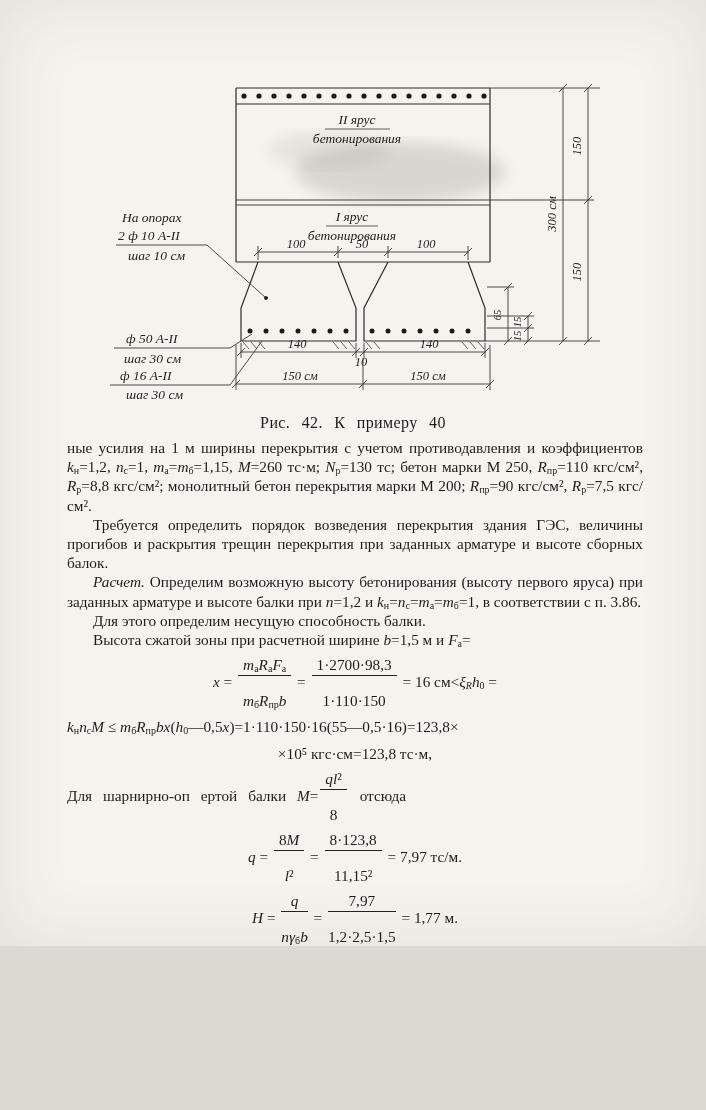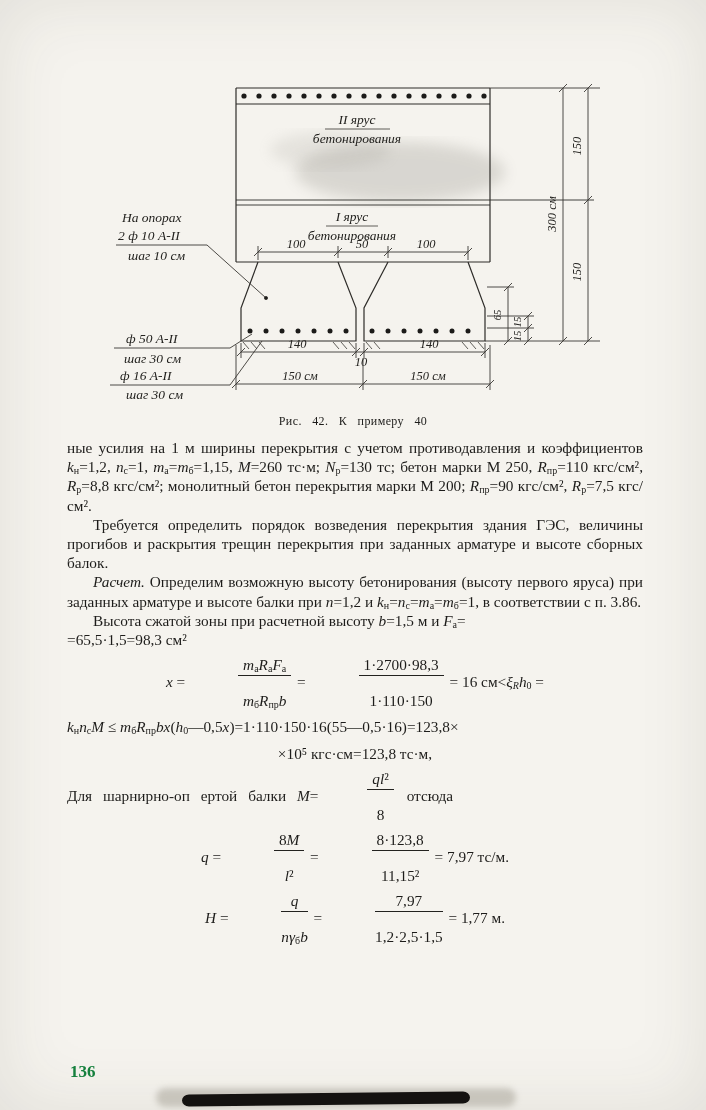--- a/index.html
+++ b/index.html
@@ -1,40 +1,40 @@
 <!DOCTYPE html>
 <html><head>
 <meta charset="utf-8">
 <style>
   html,body{margin:0;padding:0;}
   body{width:706px;height:1110px;background:#dcd9d2;font-family:"Liberation Serif","DejaVu Serif",serif;}
-  .page{position:relative;width:706px;height:1110px;background:#f5f3ee;overflow:hidden;color:#1d1c1a;
+  .page{position:relative;width:706px;height:946px;background:#f5f3ee;overflow:hidden;color:#1d1c1a;
         box-shadow:inset 0 0 70px rgba(60,55,40,0.10);}
   
   .figure{position:absolute;left:86px;top:76px;width:530px;height:334px;}
   svg{display:block;}
   .sline{stroke:#2e2c29;stroke-width:1.2;fill:none;}
   .dline{stroke:#3a3833;stroke-width:0.9;fill:none;}
   .hline{stroke:#3a3833;stroke-width:0.8;fill:none;}
   .dot{fill:#1c1b19;}
   .ft{font-family:"Liberation Serif","DejaVu Serif",serif;font-style:italic;font-size:13.5px;fill:#23221f;}
   .fd{font-family:"Liberation Serif","DejaVu Serif",serif;font-style:italic;font-size:12.5px;fill:#23221f;}
   .fds{font-family:"Liberation Serif","DejaVu Serif",serif;font-style:italic;font-size:10.5px;fill:#23221f;}
-  .fig-caption{position:absolute;left:0;right:0;top:414px;text-align:center;font-size:12px;
+  .fig-caption{position:absolute;left:0;right:0;top:414px;text-align:center;font-size:16px;
                letter-spacing:0.4px;word-spacing:7px;color:#1d1c1a;}
   
   .text-body{position:absolute;left:67px;top:438px;width:576px;font-size:15.3px;line-height:19.2px;}
   .blk{margin:0;}
   .p{text-align:justify;}
   .ind{text-indent:26px;}
   .center{text-align:center;margin:7px 0;}
   .ws{word-spacing:7px;}
   .it{font-style:italic;}
   sub{font-size:10px;line-height:0;vertical-align:-2px;}
-  .frac{display:inline-block;vertical-align:middle;text-align:center;padding:0 2px;line-height:1.18;text-indent:0;margin-left:47px;}
+  .frac{display:inline-block;vertical-align:middle;text-align:center;padding:0 2px;line-height:1.18;text-indent:0;}
   .frac .fnum{display:block;border-bottom:1px solid #23221f;padding:0 5px 1px;}
   .frac .fden{display:block;padding-top:16px;}
   .page-number{position:absolute;left:70px;top:1062px;font-size:17px;font-weight:bold;color:#15803d;}
   
   .blob-grey{position:absolute;left:156px;top:1088px;width:360px;height:19px;background:#aaa69b;
              opacity:.55;border-radius:10px;filter:blur(3px);}
   .blob-dark{position:absolute;left:182px;top:1093px;width:288px;height:12px;background:#141210;
              border-radius:7px/6px;transform:rotate(-0.6deg);}
 </style>
 </head>
@@ -224,22 +224,22 @@
       <text class="fds" x="521" y="336" text-anchor="middle" transform="rotate(-90 521 336)">15</text>
     </svg>
   </div>
 
   <div class="fig-caption">Рис. 42. К примеру 40</div>
 
   <div class="text-body">
       <div class="blk p"><span>ные усилия на 1 м ширины перекрытия с учетом противодавления и коэффициентов </span><span class="it">k</span><sub>н</sub><span>=1,2, </span><span class="it">n</span><sub>с</sub><span>=1, </span><span class="it">m</span><sub>а</sub><span>=</span><span class="it">m</span><sub>б</sub><span>=1,15, </span><span class="it">М</span><span>=260 тс·м; </span><span class="it">N</span><sub>р</sub><span>=130 тс; бетон марки М 250, </span><span class="it">R</span><sub>пр</sub><span>=110 кгс/см², </span><span class="it">R</span><sub>р</sub><span>=8,8 кгс/см²; монолитный бетон перекрытия марки М 200; </span><span class="it">R</span><sub>пр</sub><span>=90 кгс/см², </span><span class="it">R</span><sub>р</sub><span>=7,5 кгс/см².</span></div>
       <div class="blk p ind"><span>Требуется определить порядок возведения перекрытия здания ГЭС, величины прогибов и раскрытия трещин перекрытия при заданных арматуре и высоте сборных балок.</span></div>
       <div class="blk p ind"><span class="it">Расчет.</span><span> Определим возможную высоту бетонирования (высоту первого яруса) при заданных арматуре и высоте балки при </span><span class="it">n</span><span>=1,2 и </span><span class="it">k</span><sub>н</sub><span>=</span><span class="it">n</span><sub>с</sub><span>=</span><span class="it">m</span><sub>а</sub><span>=</span><span class="it">m</span><sub>б</sub><span>=1, в соответствии с п. 3.86.</span></div>
-      <div class="blk p ind"><span>Высота сжатой зоны при расчетной высоту </span><span class="it">b</span><span>=1,5 м и </span><span class="it">F</span><sub>а</sub><span>=</span></div>
-      <div class="blk p"><span>=65,5·1,5=98,3 см²</span></div>
+      <div class="blk p ind"><span>Для этого определим несущую способность балки.</span></div>
+      <div class="blk p ind"><span>Высота сжатой зоны при расчетной ширине </span><span class="it">b</span><span>=1,5 м и </span><span class="it">F</span><sub>а</sub><span>=</span></div>
       <div class="blk center"><span class="it">x</span><span> = </span><span class="frac"><span class="fnum"><span class="it">m</span><sub>а</sub><span class="it">R</span><sub>а</sub><span class="it">F</span><sub>а</sub></span><span class="fden"><span class="it">m</span><sub>б</sub><span class="it">R</span><sub>пр</sub><span class="it">b</span></span></span><span> = </span><span class="frac"><span class="fnum"><span>1·2700·98,3</span></span><span class="fden"><span>1·110·150</span></span></span><span> = 16 см&lt;</span><span class="it">ξ</span><sub class="it">R</sub><span class="it">h</span><sub>0</sub><span> =</span></div>
       <div class="blk p"><span class="it">k</span><sub>н</sub><span class="it">n</span><sub>с</sub><span class="it">М</span><span> ≤ </span><span class="it">m</span><sub>б</sub><span class="it">R</span><sub>пр</sub><span class="it">bx</span><span>(</span><span class="it">h</span><sub>0</sub><span>—0,5</span><span class="it">x</span><span>)=1·110·150·16(55—0,5·16)=123,8×</span></div>
       <div class="blk center"><span>×10⁵ кгс·см=123,8 тс·м,</span></div>
       <div class="blk p ws"><span>Для шарнирно-оп ертой балки </span><span class="it">М</span><span>=</span><span class="frac"><span class="fnum"><span class="it">ql</span><span>²</span></span><span class="fden"><span>8</span></span></span><span> отсюда</span></div>
       <div class="blk center"><span class="it">q</span><span> = </span><span class="frac"><span class="fnum"><span>8</span><span class="it">M</span></span><span class="fden"><span class="it">l</span><span>²</span></span></span><span> = </span><span class="frac"><span class="fnum"><span>8·123,8</span></span><span class="fden"><span>11,15²</span></span></span><span> = 7,97 тс/м.</span></div>
       <div class="blk center"><span class="it">H</span><span> = </span><span class="frac"><span class="fnum"><span class="it">q</span></span><span class="fden"><span class="it">n</span><span class="it">γ</span><sub>б</sub><span class="it">b</span></span></span><span> = </span><span class="frac"><span class="fnum"><span>7,97</span></span><span class="fden"><span>1,2·2,5·1,5</span></span></span><span> = 1,77 м.</span></div>
     </div>
 
   <div class="page-number">136</div>
 

